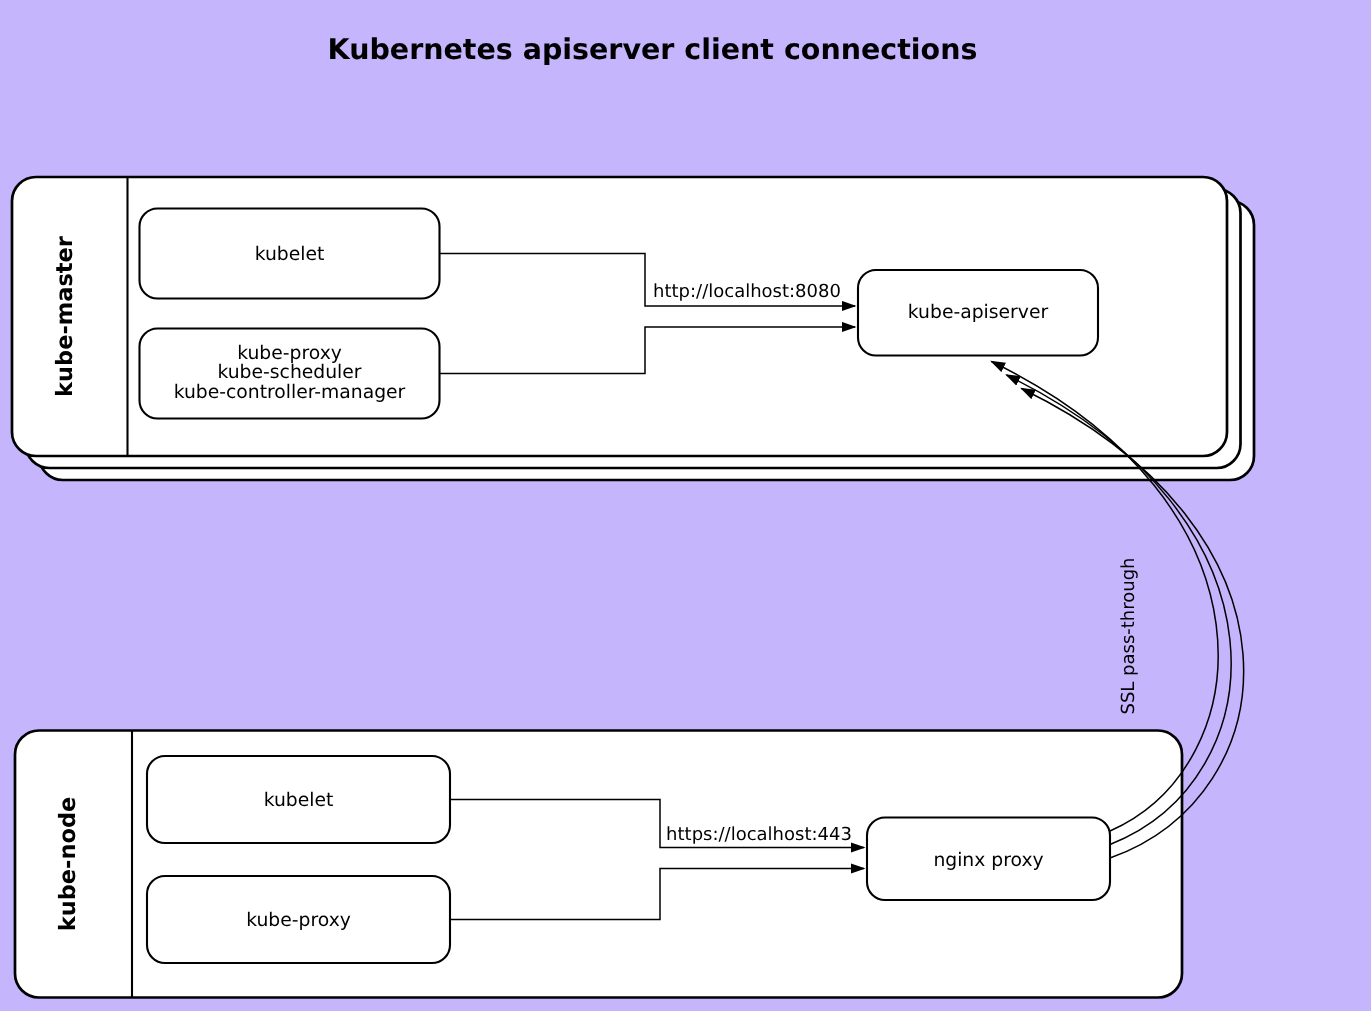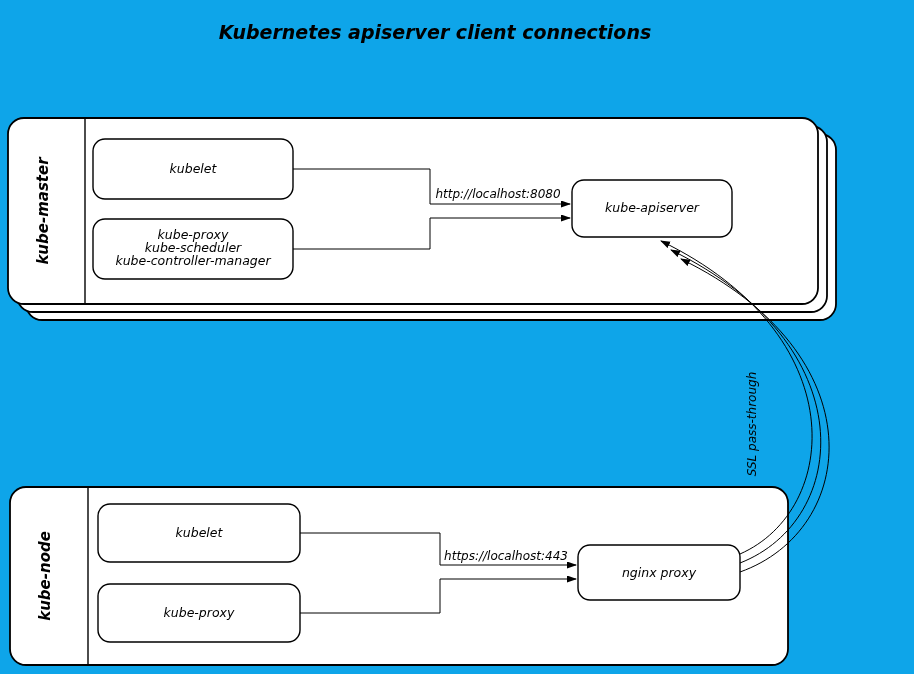--- a/index.html
+++ b/index.html
@@ -8,22 +8,21 @@
     background: #ffffff;
     width: 914px;
     height: 674px;
     overflow: hidden;
     font-family: "DejaVu Sans", "Liberation Sans", sans-serif;
   }
   .stage {
     position: relative;
     width: 914px;
     height: 674px;
-    background: #0ea5e9;
-    font-style: italic;
+    background: #c4b5fd;
   }
   svg { display: block; }
   text {
     font-family: "DejaVu Sans", "Liberation Sans", sans-serif;
     fill: #000000;
   }
   .title-text {
     font-size: 19px;
     font-weight: bold;
   }

